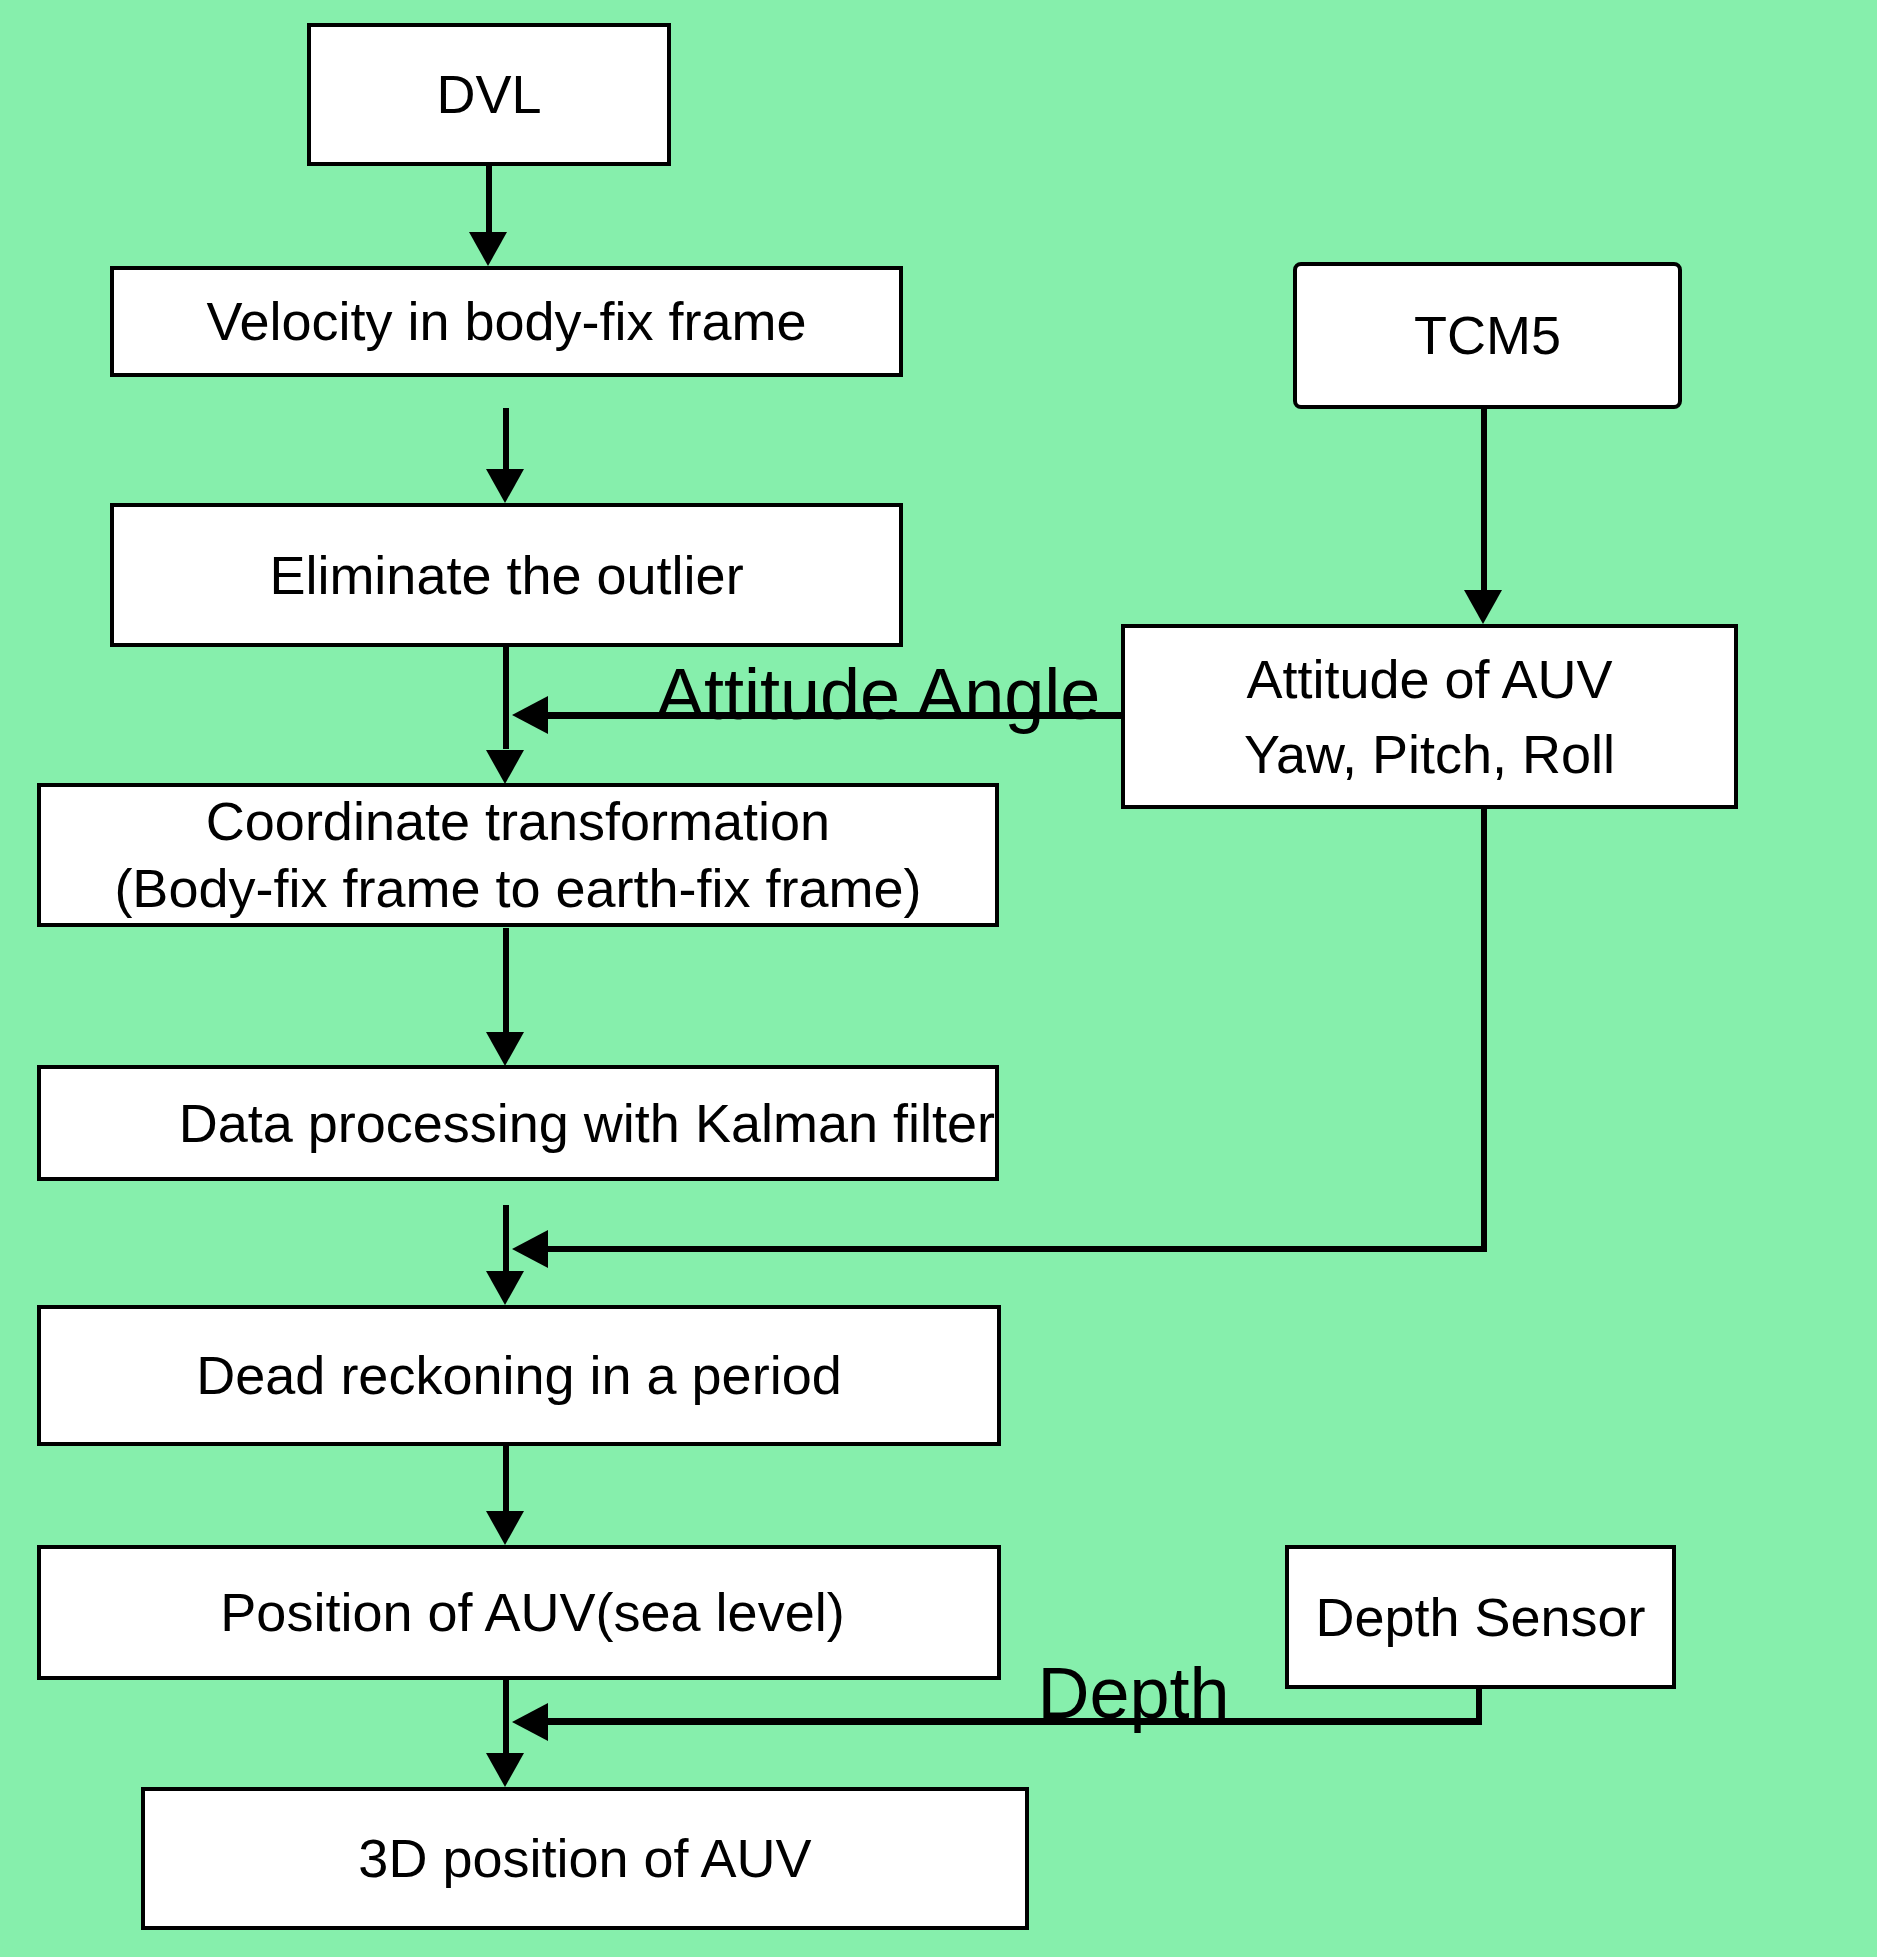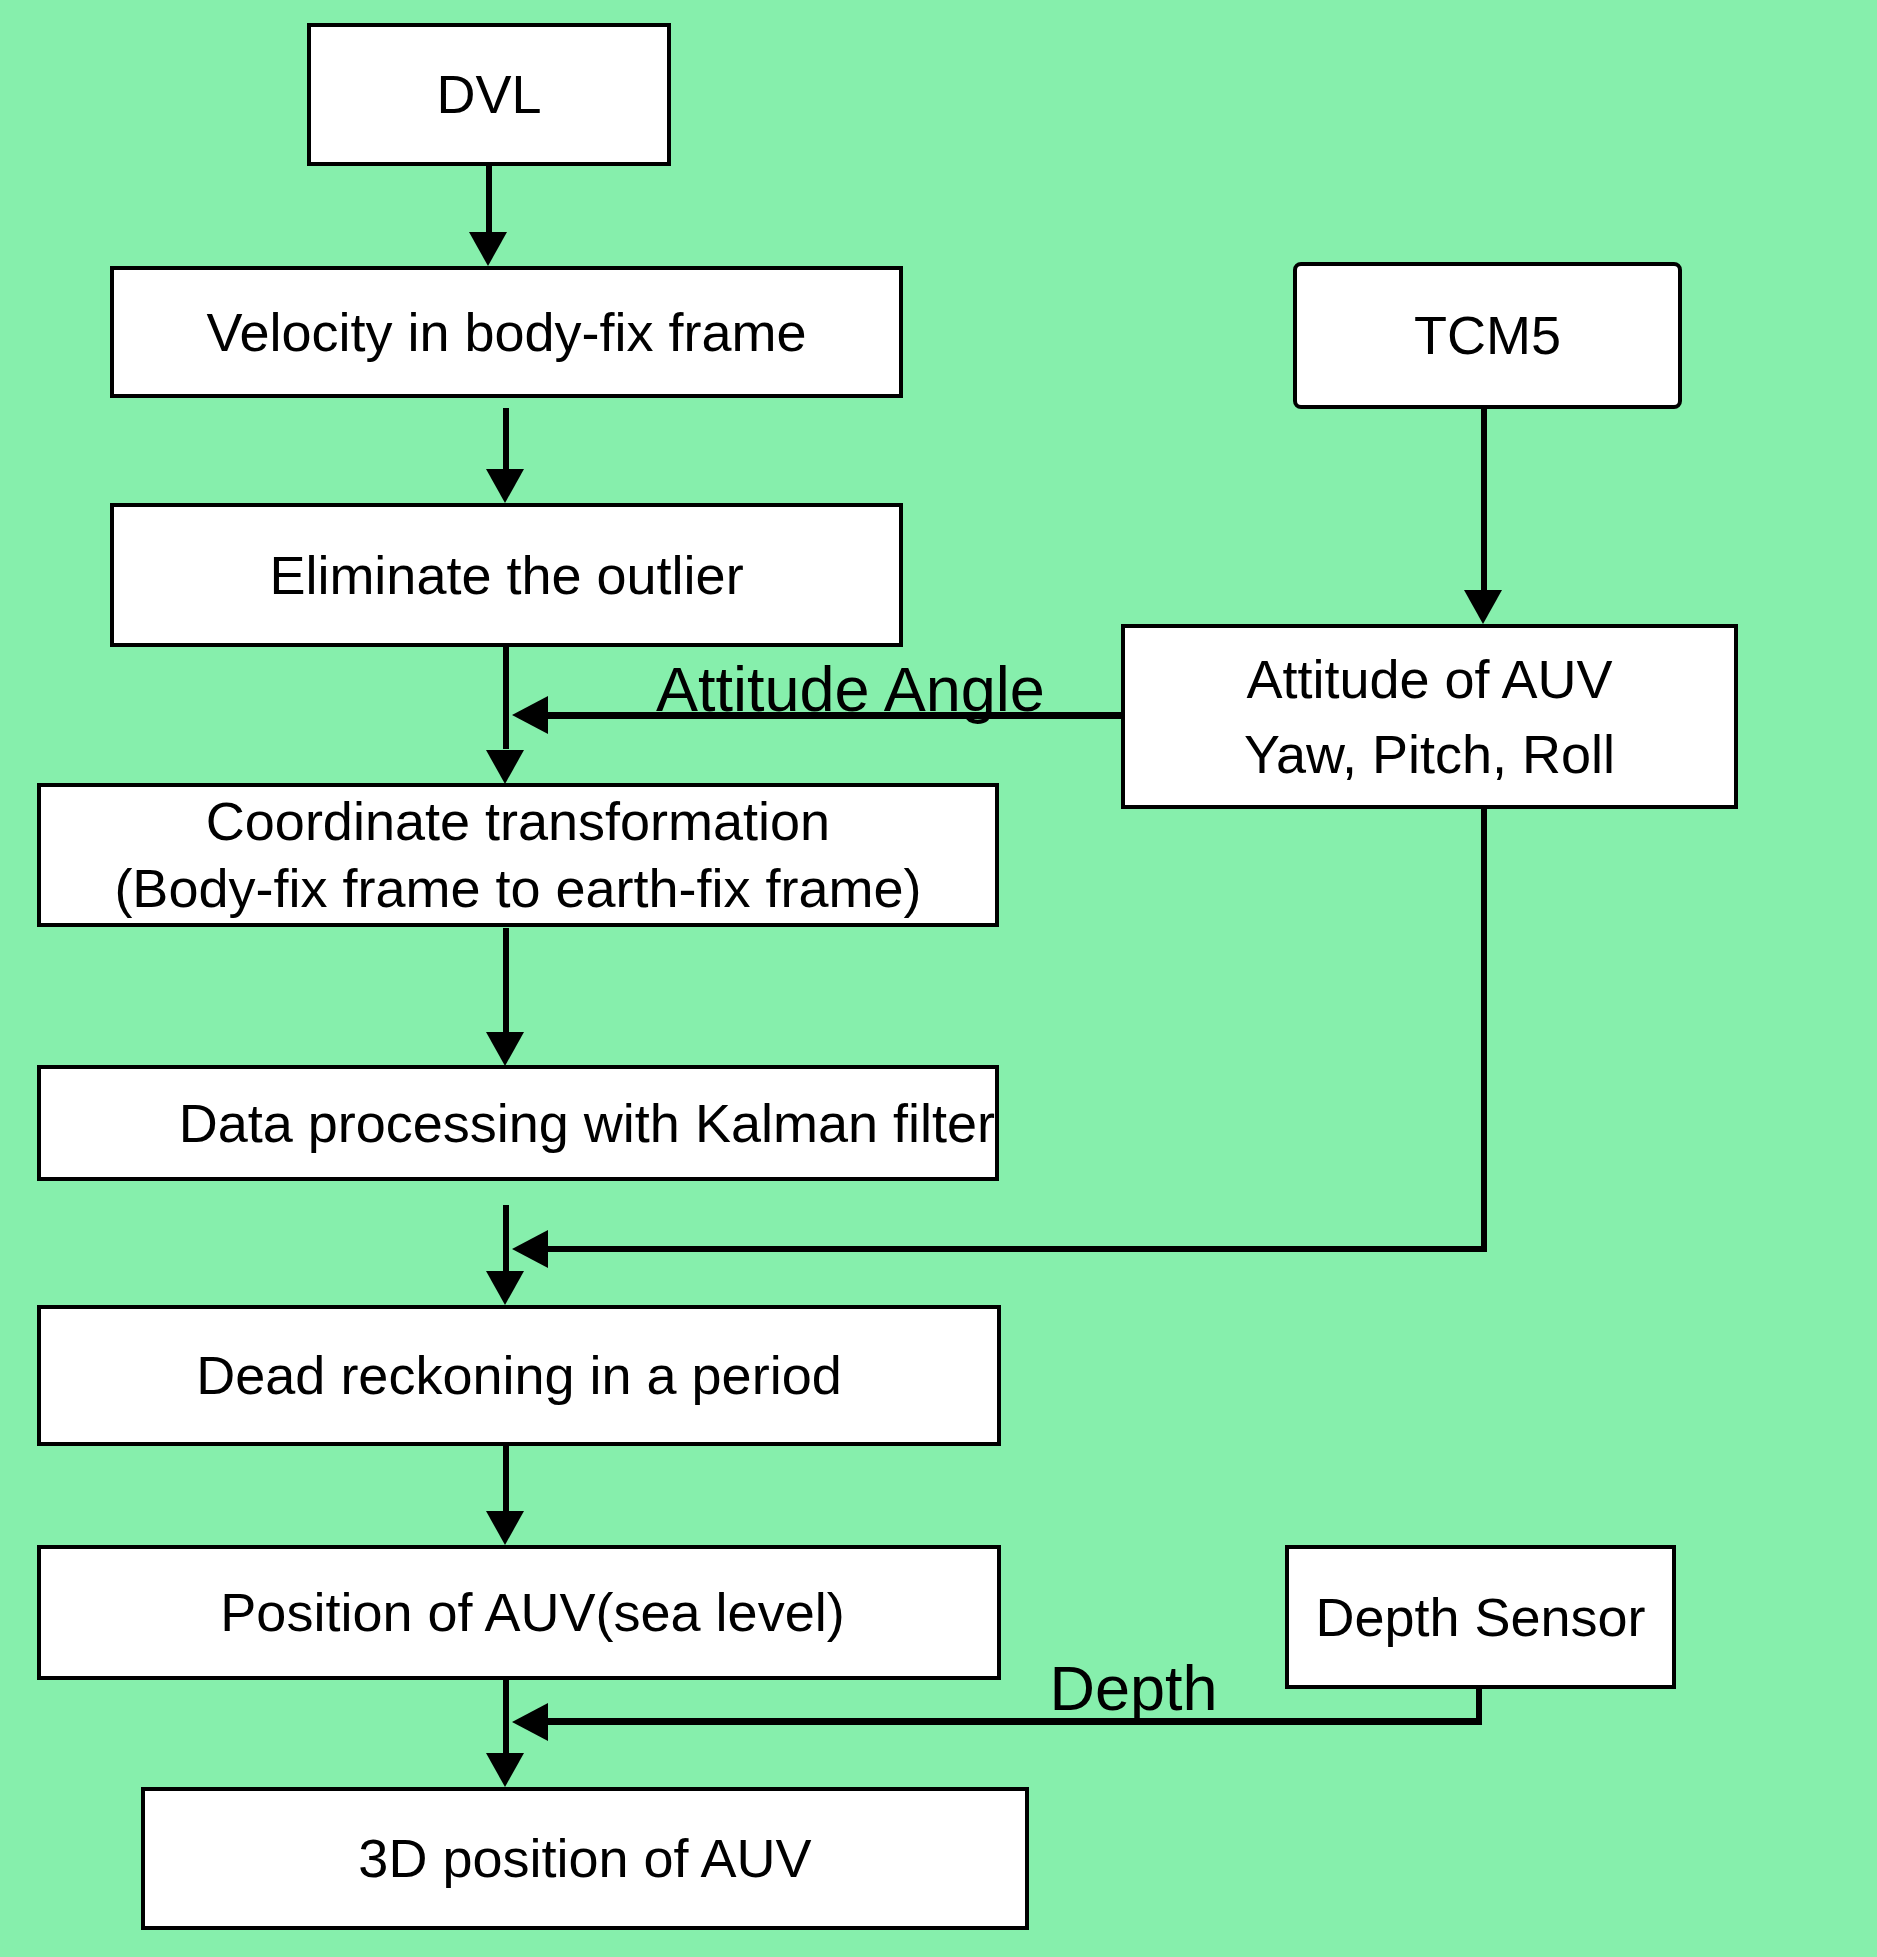--- a/index.html
+++ b/index.html
@@ -10,21 +10,21 @@
   }
   .node{
     position:absolute;background:#ffffff;border:4.7px solid #000000;
     box-sizing:border-box;display:flex;flex-direction:column;
     align-items:center;justify-content:center;text-align:center;
     font-size:54px;line-height:67px;color:#000000;
   }
   .node span{display:block;white-space:nowrap;}
   
   #n-dvl{left:307px;top:22.5px;width:364px;height:143px;}
-  #n-velocity{left:110px;top:266px;width:793px;height:132px;}
+  #n-velocity{left:110px;top:266px;width:793px;height:111px;}
   #n-eliminate{left:110px;top:503px;width:793px;height:144px;}
   #n-coordinate{left:37px;top:783px;width:962px;height:144px;}
   #n-kalman{left:37px;top:1065px;width:962px;height:116px;align-items:flex-end;}
   #n-dead{left:37px;top:1305px;width:964px;height:141px;}
   #n-position{left:37px;top:1545px;width:964px;height:135px;padding-left:27px;}
   #n-threed{left:141px;top:1787px;width:888px;height:143px;}
   #n-tcm5{left:1293px;top:262px;width:389px;height:147px;border-radius:8px;}
   #n-attitude{left:1121px;top:624px;width:617px;height:185px;line-height:75px;}
   #n-depthsensor{left:1285px;top:1545px;width:391px;height:144px;}
 
@@ -35,21 +35,21 @@
     position:absolute;width:0;height:0;
     border-left:19.7px solid transparent;border-right:19.7px solid transparent;
     border-top:34px solid #000000;
   }
   .arrow-left{
     position:absolute;width:0;height:0;
     border-top:19px solid transparent;border-bottom:19px solid transparent;
     border-right:36px solid #000000;
   }
   .edge-label{
-    position:absolute;font-size:63px;color:#000000;text-align:center;
+    position:absolute;font-size:72px;color:#000000;text-align:center;
     white-space:nowrap;
   }
   #lbl-attitude-angle{left:656px;top:653px;width:375px;}
   #lbl-depth{left:1021px;top:1652px;width:225px;}
 </style>
 </head>
 <body>
 
 <div id="canvas">
 

